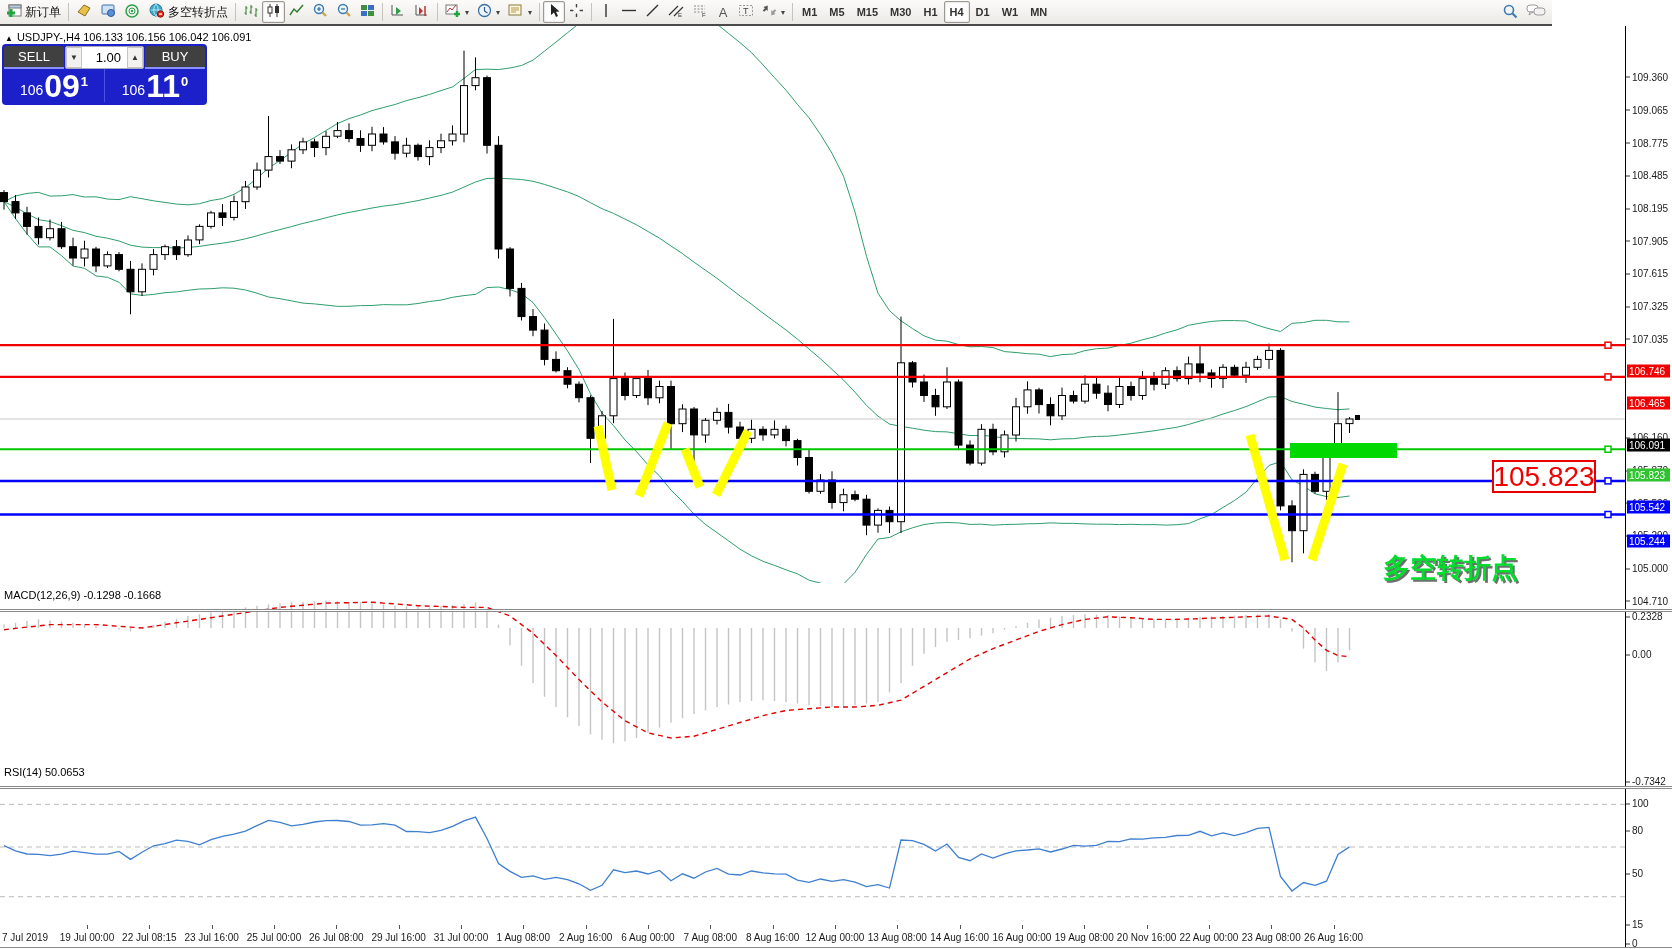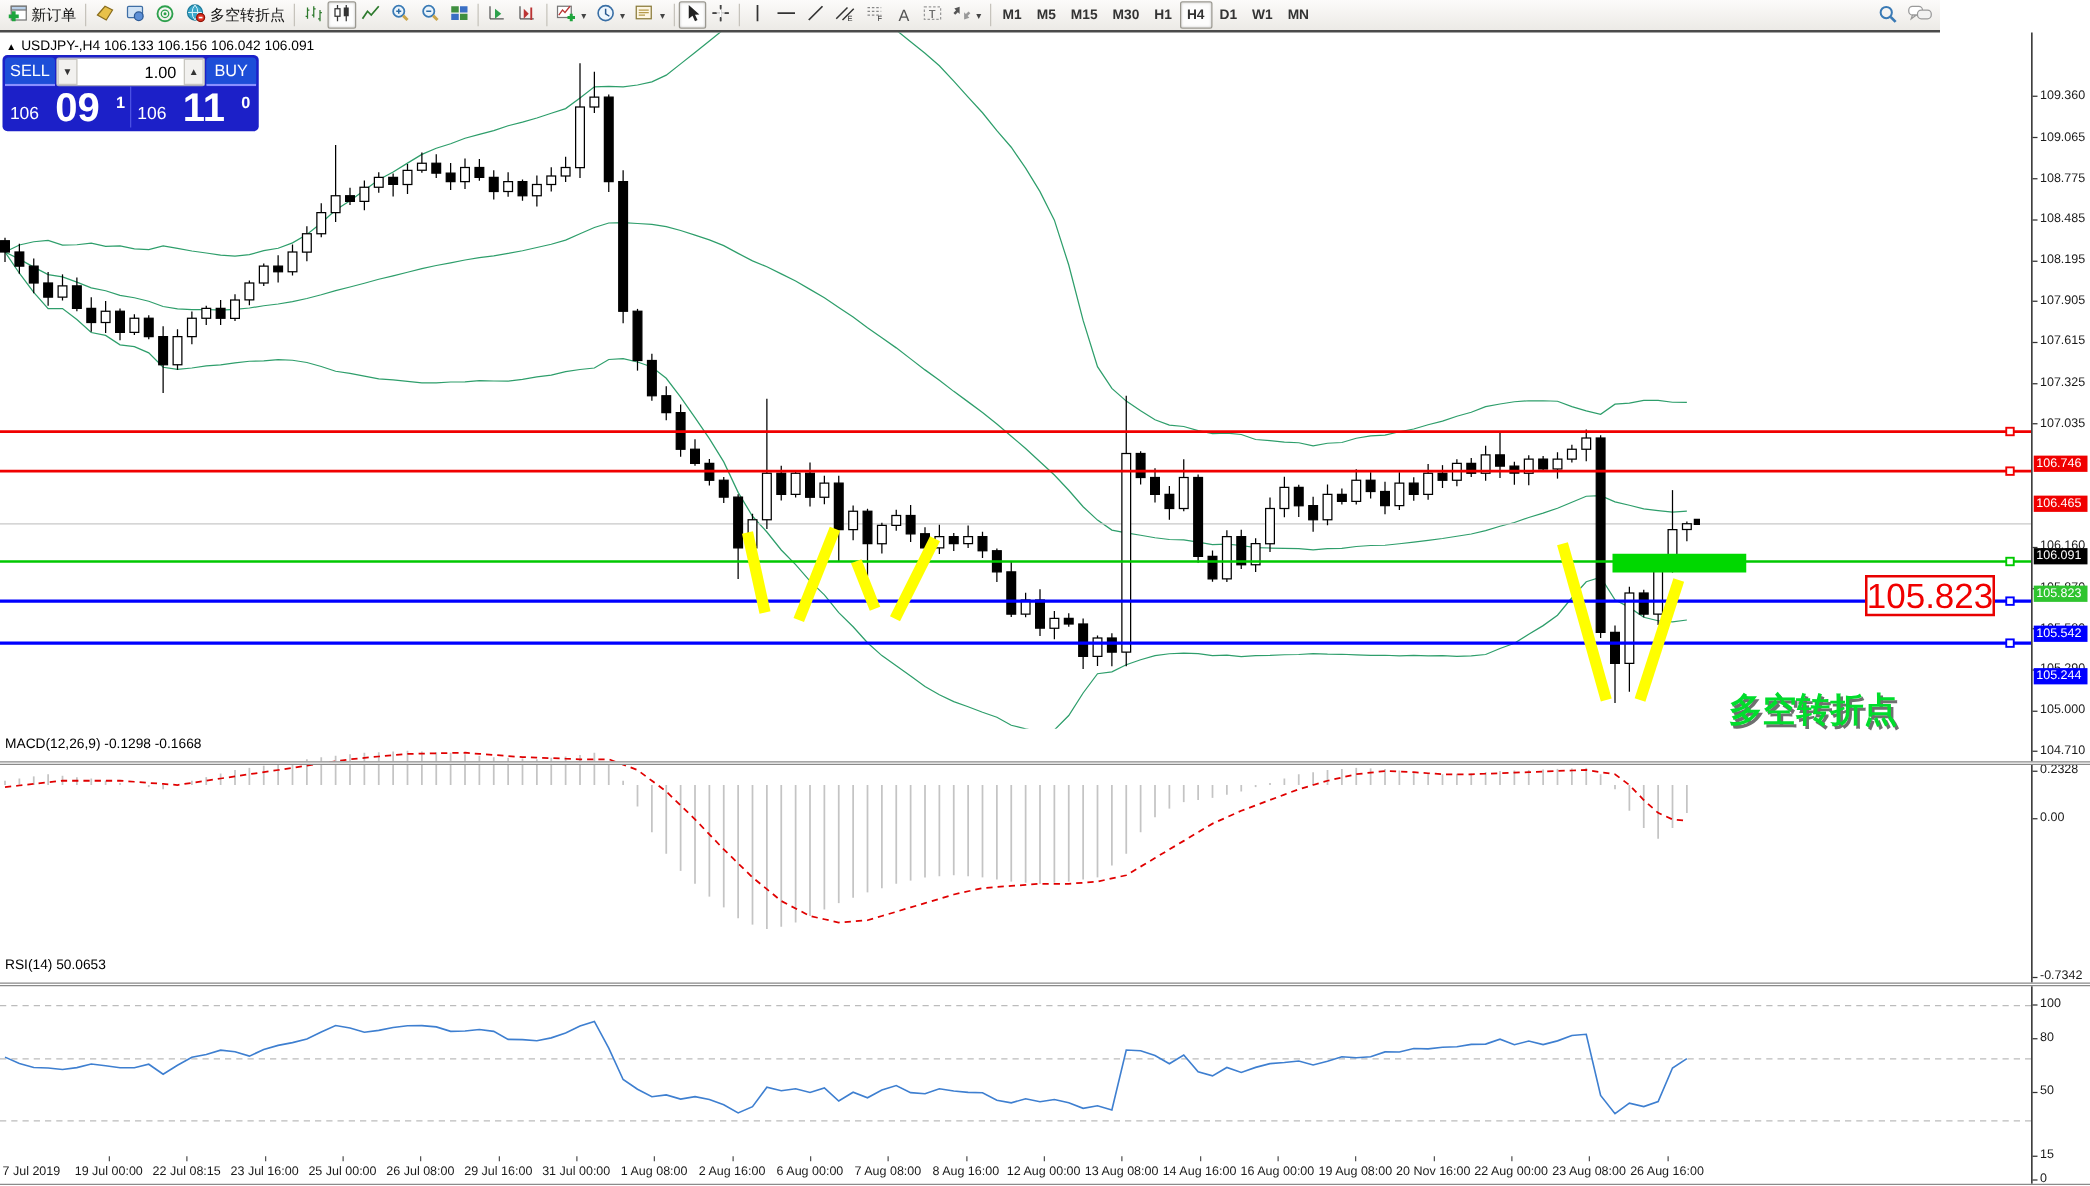--- a/index.html
+++ b/index.html
@@ -42,29 +42,29 @@
 
 
 .time-axis { position:absolute; left:0; top:951px; width:1672px; height:24px; }
 .tlab { position:absolute; top:7px; font-size:10px; color:#1a1a1a; white-space:nowrap; }
 .ttick { position:absolute; top:0; width:1px; height:4px; background:#555; }
 
 
 .tpanel { position:absolute; left:2px; top:18px; width:205px; height:61px;
   background:#1c20c8; border-radius:4px; z-index:20; padding:2px; color:#fff; }
 .tp-row1 { display:flex; height:23px; gap:1px; }
-.tp-btn { flex:none; width:40px; background:#1d4ed8; color:#fff; font-size:13px;
+.tp-btn { flex:none; width:60px; background:#404040; color:#fff; font-size:13px;
   display:flex; align-items:center; justify-content:center; border-radius:3px 3px 0 0;
   border-bottom:2px solid #8a90ff; }
 .tp-spin { flex:1; display:flex; background:#fff; border-radius:2px; overflow:hidden; border:1px solid #aab; }
 .tp-spin .sbtn { width:16px; background:#f2f1ef; color:#333; font-size:8px;
   display:flex; align-items:center; justify-content:center; border:1px solid #c8c6c0; }
 .tp-spin .sval { flex:1; color:#000; font-size:13px; display:flex; align-items:center; justify-content:flex-end; padding-right:6px; }
 .tp-row2 { display:flex; height:33px; }
-.tp-price { flex:1; display:flex; align-items:flex-end; justify-content:center; gap:13px; padding-bottom:1px; }
+.tp-price { flex:1; display:flex; align-items:flex-end; justify-content:center; gap:1px; padding-bottom:1px; }
 .tp-price .small { font-size:14px; padding-bottom:3px; }
 .tp-price .big { font-size:32px; font-weight:bold; line-height:30px; }
 .tp-price .sup { font-size:13px; font-weight:bold; padding-bottom:12px; }
 .tp-div { width:1px; background:#4b51e2; }
 
 
 .bigred { position:absolute; left:1492px; top:434px; width:104px; height:33px;
   border:2px solid #e80000; background:#fff; color:#f00000; font-size:28px;
   display:flex; align-items:center; justify-content:center; z-index:15; letter-spacing:0; }
 .cn-note { position:absolute; left:1383px; top:524px; font-size:27px; font-weight:bold;

